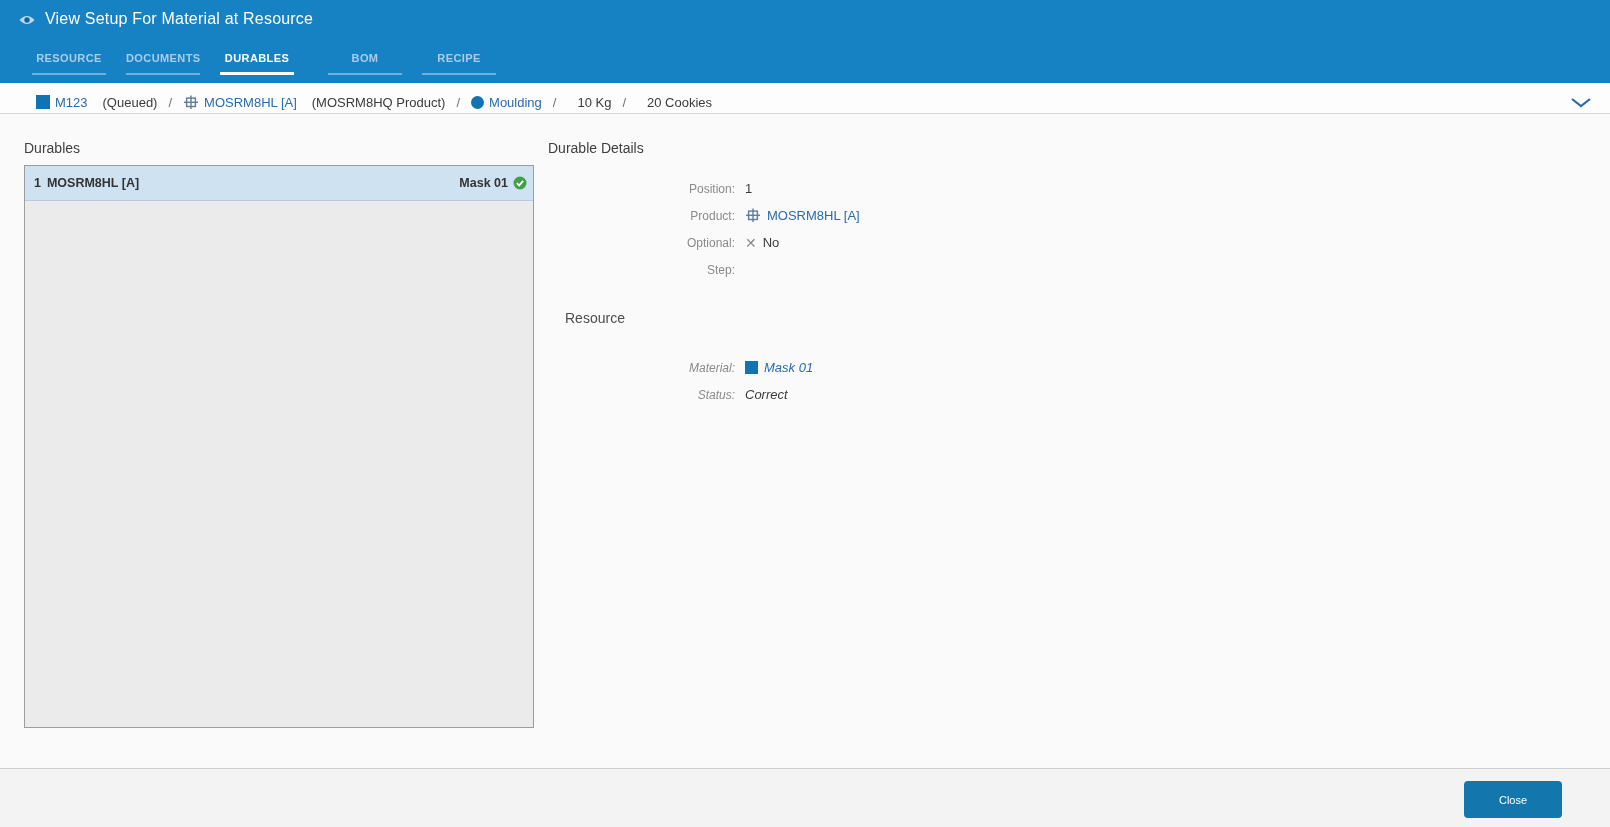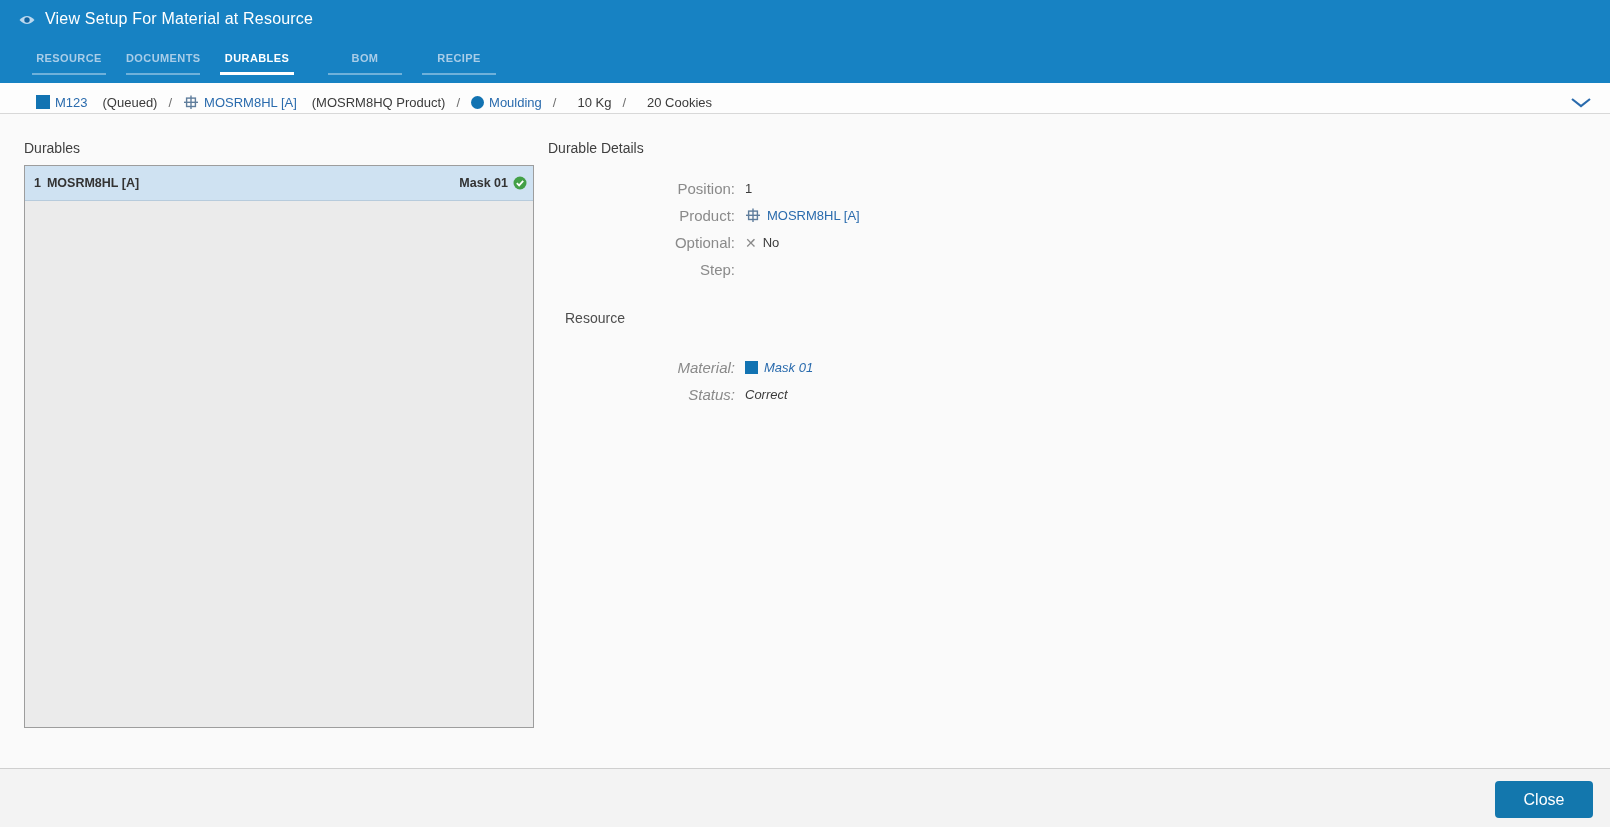--- a/index.html
+++ b/index.html
@@ -51,34 +51,34 @@
   .durable-item .item-pos { margin-right:6px; }
   .durable-item .item-right { margin-left:auto; display:flex; align-items:center; gap:5px; }
 
   .details { position:absolute; left:548px; top:26px; width:700px; }
   .section-title { font-size:14px; color:#4d4d4d; margin-left:17px; }
   .sec-product { margin-top:14px; }
   .sec-durable { margin-top:27px; }
   .fields { margin-top:19px; }
   .fields.durable-fields { margin-top:28px;font-style:italic; }
   .field-row { display:flex; align-items:center; min-height:27px; }
-  .field-label { width:187px; text-align:right; color:#8a8a8a; font-size:15px;
+  .field-label { width:187px; text-align:right; color:#8a8a8a; font-size:12px;
     flex:0 0 187px; }
   .field-value { margin-left:10px; color:#3b3b3b; font-size:13px;
     display:flex; align-items:center; gap:6px; }
   .field-value .link { color:#2a6bad; cursor:pointer; }
   .x-glyph { color:#8a8a8a; font-size:14px; }
   .sq-icon-sm { width:13px; height:13px; background:#1273b2; display:inline-block; }
 
   
   .footer { position:absolute; left:0; top:768px; width:1610px; height:59px;
     background:#f3f3f3; border-top:1px solid #cfcfcf; }
-  .close-btn { position:absolute; right:17px; top:12px; width:98px; height:37px;
+  .close-btn { position:absolute; right:48px; top:12px; width:98px; height:37px;
     background:#1377ad; color:#ffffff; border:none; border-radius:4px;
-    font-size:16px; font-family:"Liberation Sans", sans-serif; cursor:pointer; }
+    font-size:11px; font-family:"Liberation Sans", sans-serif; cursor:pointer; }
 </style>
 </head>
 <body>
 
 <div class="header">
   <div class="title-row">
     <span class="eye-icon">
       <svg width="18" height="12" viewBox="0 0 18 12">
         <path d="M1.5 6 Q9 -2 16.5 6 Q9 14 1.5 6 Z" fill="#bcd9ef"></path>
         <circle cx="9" cy="6" r="2.7" fill="#1263a0"></circle>

